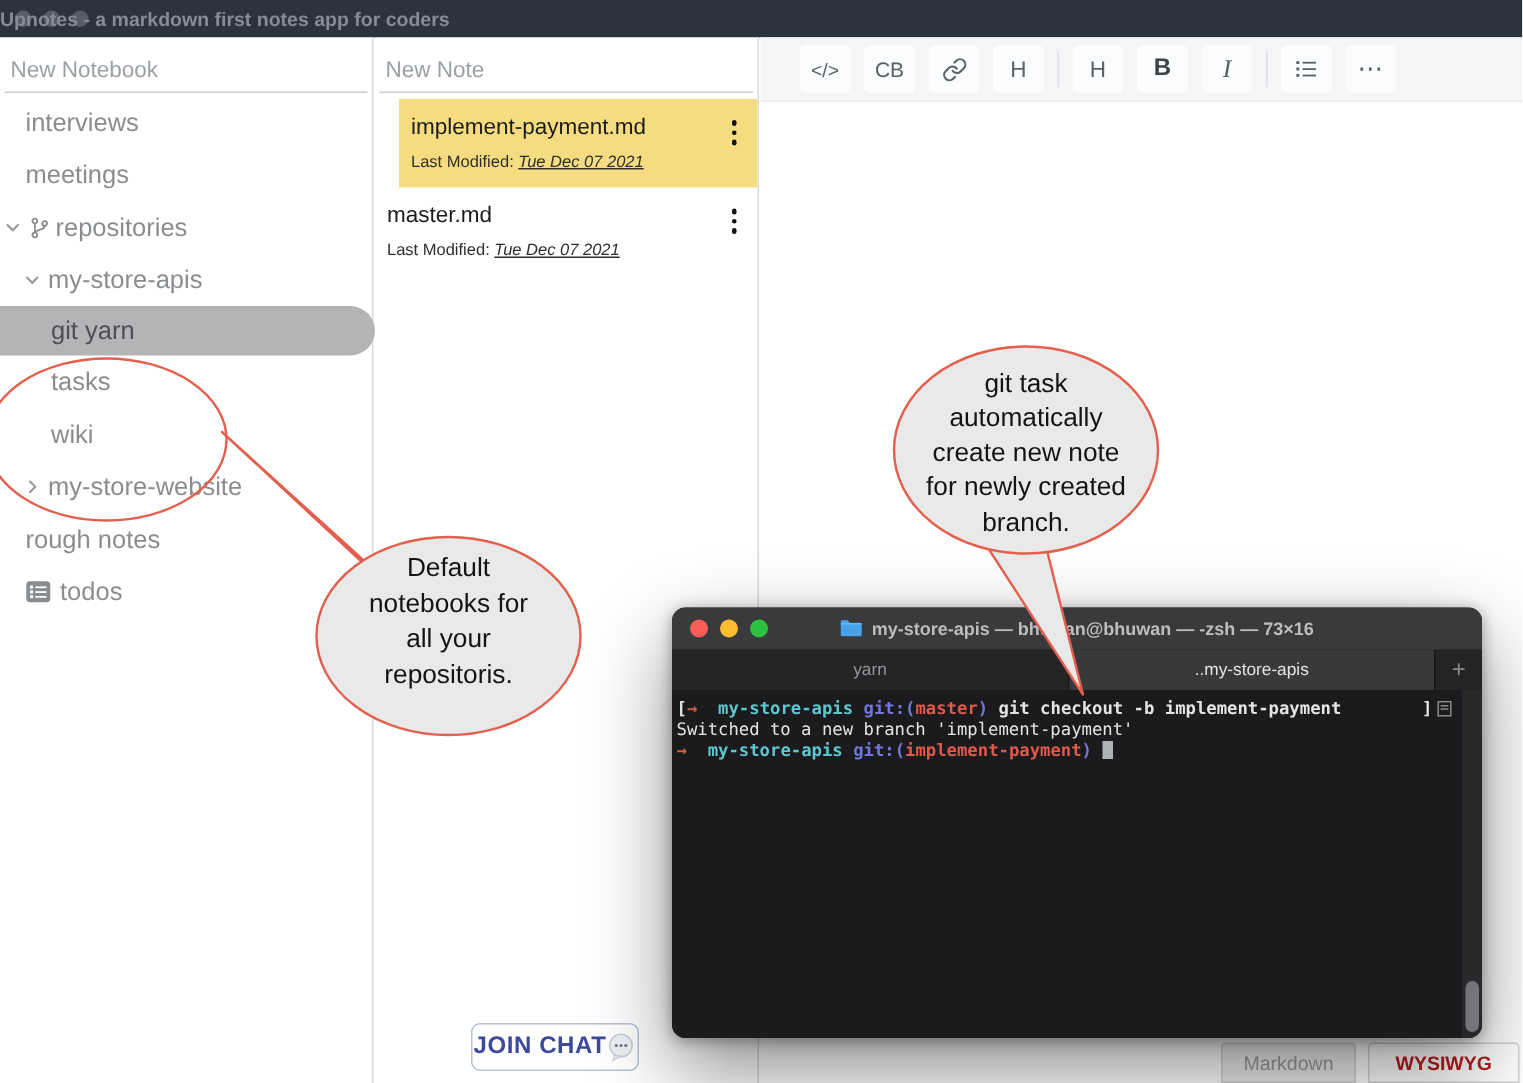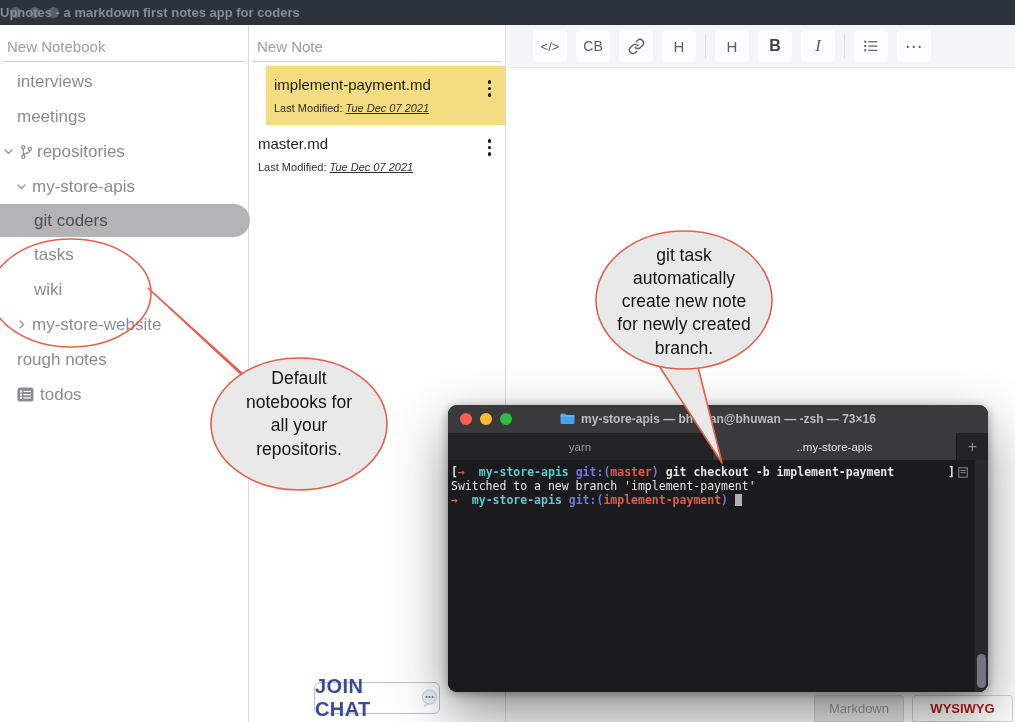--- a/index.html
+++ b/index.html
@@ -41,23 +41,23 @@
 
   
   .note-card { position:relative; padding:10px 10px 0 8px; height:59px; }
   .note-card.selected { background:#f6dc80;margin-left:16px; }
   .note-title { font-size:15px; color:#1c1c1c; }
   .note-meta { margin-top:9px; font-size:11px; color:#2e2e2e; }
   .note-meta .date { font-style:italic;text-decoration:underline; }
   .kebab { position:absolute; right:14px; top:14px; display:flex; flex-direction:column; gap:3px; cursor:pointer; }
   .kebab i { width:3.5px; height:3.5px; border-radius:50%; background:#111; }
 
-  .join-chat { position:absolute; left:64px; top:657px; width:126px; height:32px; background:#fff;
+  .join-chat { position:absolute; left:64px; top:657px; width:112px; height:32px; background:#fff;
                border:1px solid #b7c0d8; border-radius:6px; display:flex; align-items:center; justify-content:center;
-               gap:0; color:#3d4a9c; font-size:20px; font-weight:bold; letter-spacing:.4px; cursor:pointer; }
+               gap:0; color:#3d4a9c; font-size:16px; font-weight:bold; letter-spacing:.4px; cursor:pointer; }
 
   
   .toolbar { position:absolute; left:0; top:0; width:100%; height:43px; background:#f4f5f7;
              border-bottom:1px solid #e7e8ea; display:flex; align-items:center; padding-left:26px; gap:9px; }
   .tb-btn { width:34px; height:32px; border-radius:4px; background:#fbfcfd; color:#5c6167;
             display:flex; align-items:center; justify-content:center; font-size:15px; cursor:pointer; }
   .tb-btn.bold { font-weight:bold; color:#3d4248; font-size:16px; }
   .tb-btn.italic { font-style:italic; font-family:"Liberation Serif", serif; font-size:17px; }
   .tb-sep { width:1px; height:24px; background:#dcdee1; }
   .tb-more { font-family:"DejaVu Sans", sans-serif; font-size:17px; letter-spacing:1px; }
@@ -135,21 +135,21 @@
           </svg>
         <span class="lbl">repositories</span>
       </div>
       <div class="sb-row ind-sub">
         <svg class="chev" viewBox="0 0 13 13">
           <polyline points="3,5 6.5,8.5 10,5" fill="none" stroke="#98999b" stroke-width="1.4" stroke-linecap="round"></polyline>
           </svg>
         <span class="lbl">my-store-apis</span>
       </div>
       <div class="sb-row ind-leaf selected">
-        <span class="lbl">git coders</span>
+        <span class="lbl">git yarn</span>
       </div>
       <div class="sb-row ind-leaf">
         <span class="lbl">tasks</span>
       </div>
       <div class="sb-row ind-leaf">
         <span class="lbl">wiki</span>
       </div>
       <div class="sb-row ind-sub">
         <svg class="chev" viewBox="0 0 13 13">
           <polyline points="5,3 8.5,6.5 5,10" fill="none" stroke="#98999b" stroke-width="1.4" stroke-linecap="round"></polyline>

